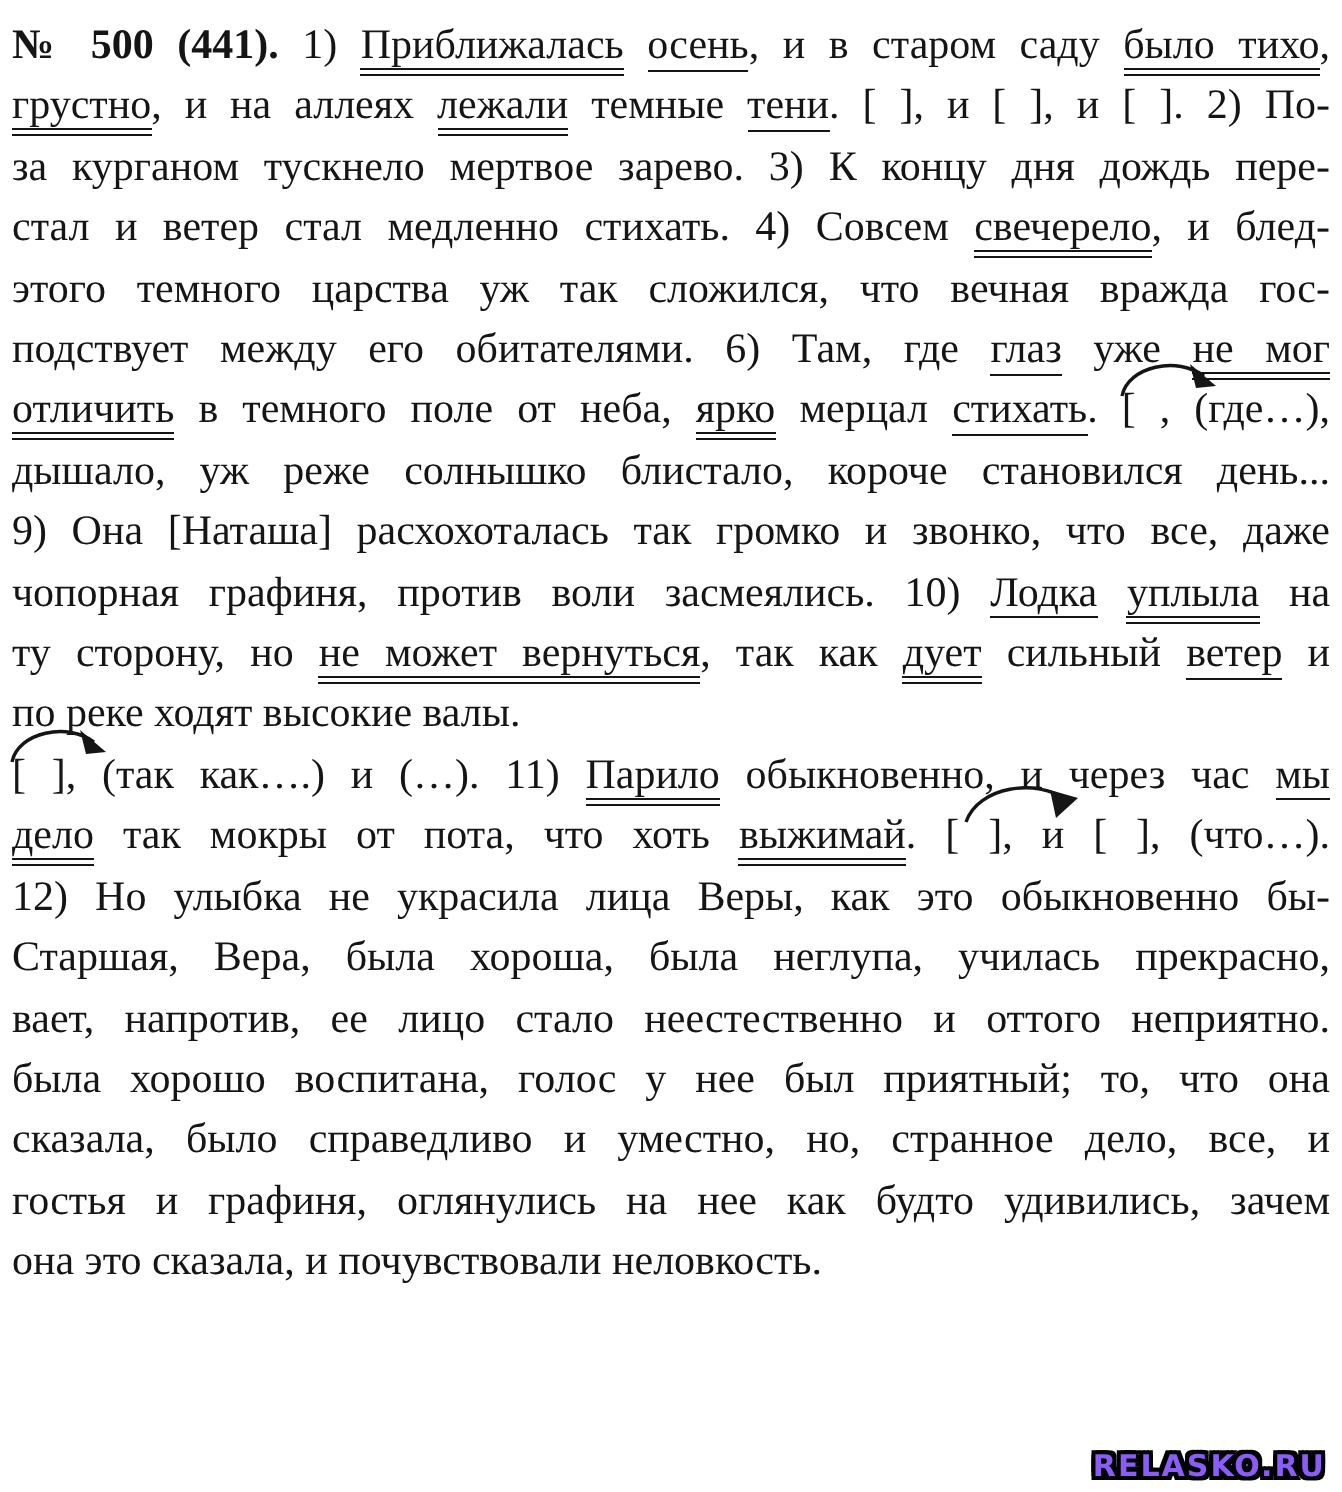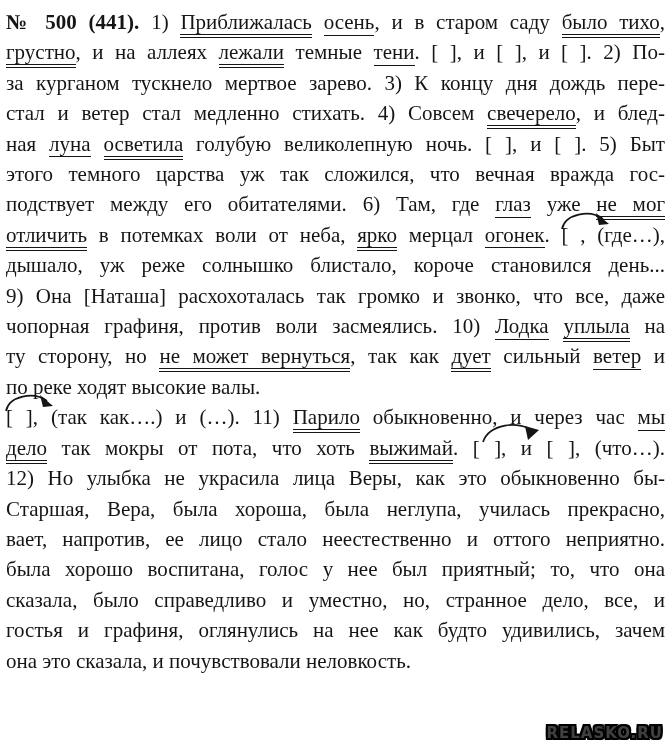--- a/index.html
+++ b/index.html
@@ -36,39 +36,38 @@
   }
   .arr-arc1 { left: -4px; top: -15px; }
   .arr-arc2 { left: 6px; top: -17px; }
   #watermark {
     position: absolute;
     right: 8px; bottom: 4px;
     font-family: "DejaVu Sans", sans-serif;
     font-weight: bold;
     font-size: 15px;
     letter-spacing: 1px;
-    color: #404040;
+    color: #8b5cf6;
     text-shadow:
       -2px -2px 0 #000, 2px -2px 0 #000, -2px 2px 0 #000, 2px 2px 0 #000,
       -2px 0 0 #000, 2px 0 0 #000, 0 -2px 0 #000, 0 2px 0 #000;
     margin-left: 24px;
   }
 </style>
 </head>
 <body>
 
 <div id="doc">
     <div class="line"><span class="bold">№ 500 (441). </span><span>1) </span><span class="u2">Приближалась</span><span> </span><span class="u1">осень</span><span>, и в старом саду </span><span class="u2">было тихо</span><span>,</span></div>
     <div class="line"><span class="u2">грустно</span><span>, и на аллеях </span><span class="u2">лежали</span><span> темные </span><span class="u1">тени</span><span>. [ ], и [ ], и [ ]. 2) По-</span></div>
     <div class="line"><span>за курганом тускнело мертвое зарево. 3) К концу дня дождь пере-</span></div>
     <div class="line"><span>стал и ветер стал медленно стихать. 4) Совсем </span><span class="u2">свечерело</span><span>, и блед-</span></div>
-    <div class="line"><span>ная </span><span class="u1">луна</span><span> </span><span class="u2">осветила</span><span> голубую великолепную ночь. [ ], и [ ]. 5) Быт</span></div>
     <div class="line"><span>этого темного царства уж так сложился, что вечная вражда гос-</span></div>
     <div class="line"><span>подствует между его обитателями. 6) Там, где </span><span class="u1">глаз</span><span> уже </span><span class="u2">не мог</span></div>
-    <div class="line"><span class="u2">отличить</span><span> в потемках воли от неба, </span><span class="u2">ярко</span><span> мерцал </span><span class="u1">огонек</span><span>. </span><span class="rel"><svg class="arr arr-arc1" width="58" height="23" viewBox="0 0 58 23">
+    <div class="line"><span class="u2">отличить</span><span> в темного поле от неба, </span><span class="u2">ярко</span><span> мерцал </span><span class="u1">стихать</span><span>. </span><span class="rel"><svg class="arr arr-arc1" width="58" height="23" viewBox="0 0 58 23">
           <path d="M4 21 C 7 6, 32 1, 45 11" fill="none" stroke="#151515" stroke-width="1.7"></path>
           <polygon points="51,16 38,5 41,17" fill="#151515"></polygon>
         </svg>[ , (где…),</span></div>
     <div class="line"><span>дышало, уж реже солнышко блистало, короче становился день...</span></div>
     <div class="line"><span>9) Она [Наташа] расхохоталась так громко и звонко, что все, даже</span></div>
     <div class="line"><span>чопорная графиня, против воли засмеялись. 10) </span><span class="u1">Лодка</span><span> </span><span class="u2">уплыла</span><span> на</span></div>
     <div class="line"><span>ту сторону, но </span><span class="u2">не может вернуться</span><span>, так как </span><span class="u2">дует</span><span> сильный </span><span class="u1">ветер</span><span> и</span></div>
     <div class="line nojust"><span>по реке ходят высокие валы.</span></div>
     <div class="line"><span class="rel"><svg class="arr arr-arc1" width="58" height="23" viewBox="0 0 58 23">
           <path d="M4 21 C 7 6, 32 1, 45 11" fill="none" stroke="#151515" stroke-width="1.7"></path>

